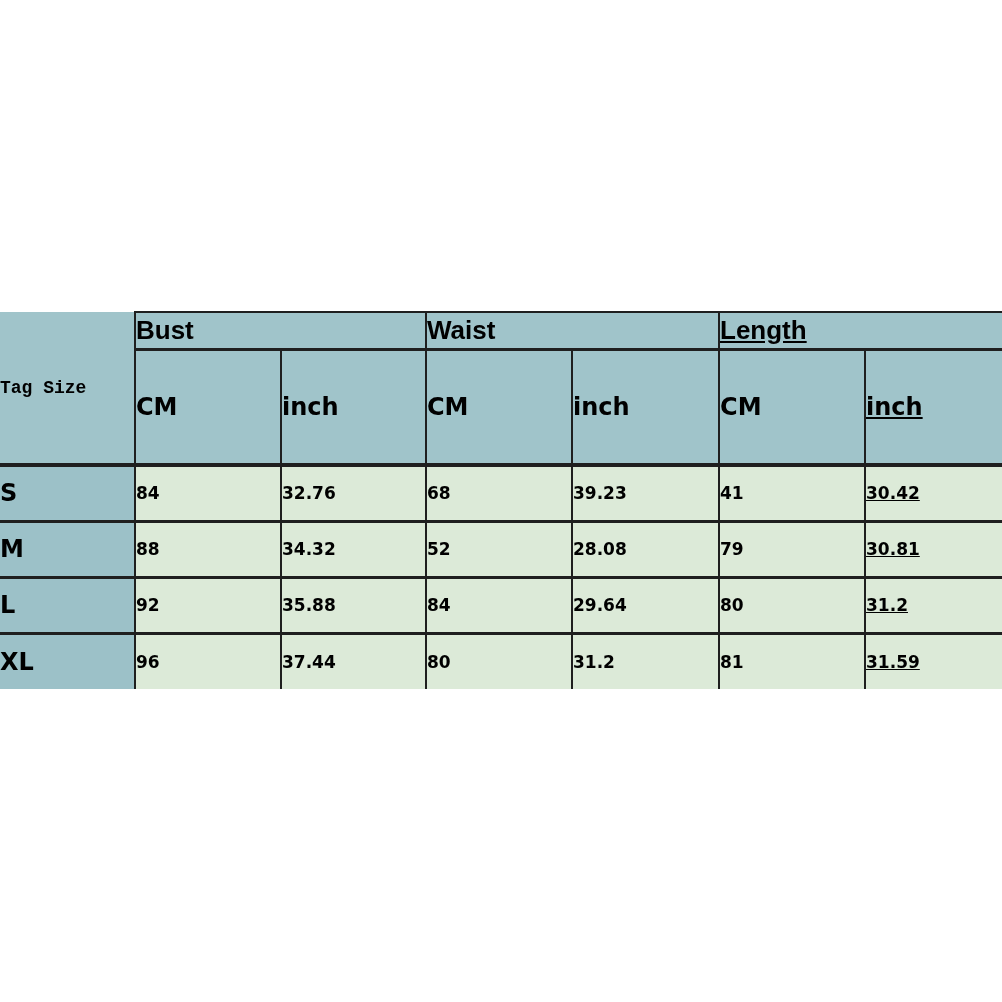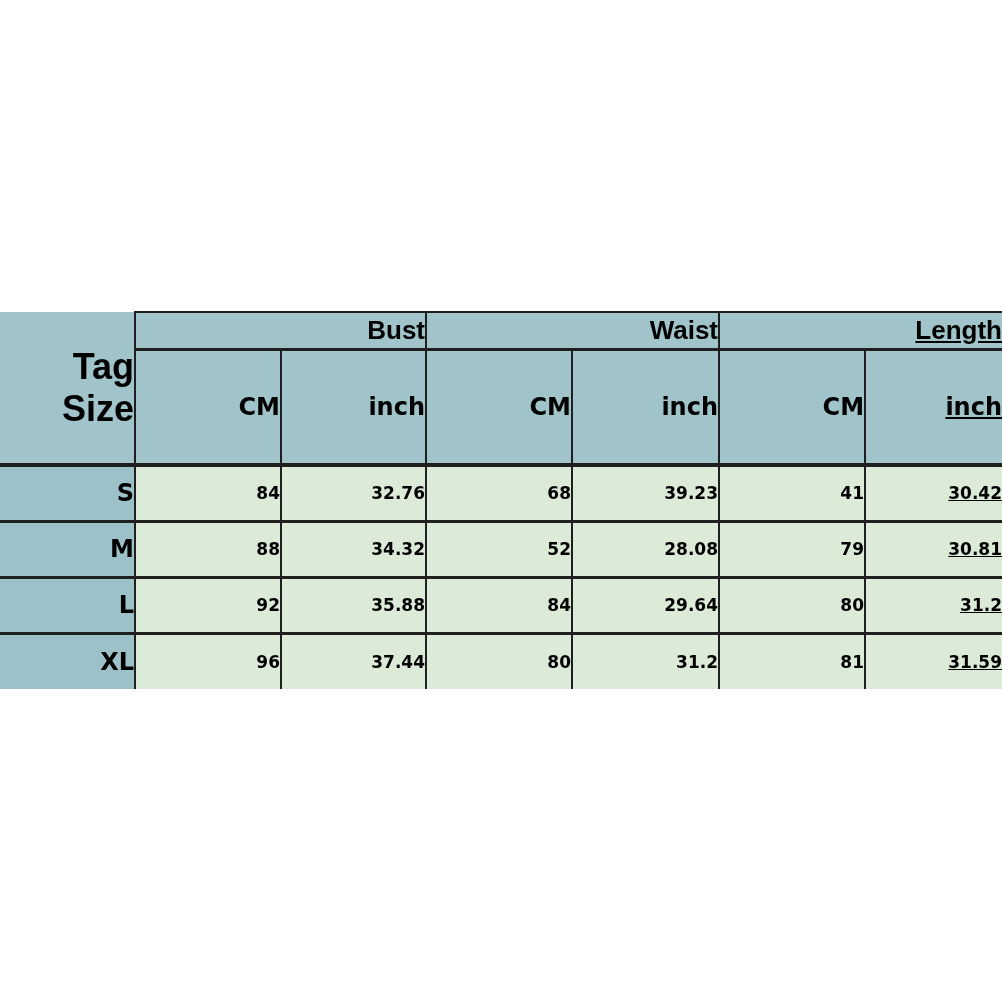--- a/index.html
+++ b/index.html
@@ -23,40 +23,40 @@
   }
   table.size-chart {
     border-collapse: collapse;
     table-layout: fixed;
     width: 1002px;
     margin-top: 311px;
   }
   th, td {
     border: 2px solid var(--border-c);
     padding: 0;
-    text-align: right;
+    text-align: left;
     vertical-align: middle;
     font-weight: bold;
     color: var(--text-c);
   }
   
   tr.group-row {
     height: 37px;
   }
   tr.group-row th.group-header {
     background: var(--header-bg);
     font-family: "Liberation Sans", sans-serif;
     font-size: 26px;
     border-bottom-width: 3px;
   }
   
   th.corner-cell {
     background: var(--header-bg);
-    font-family: Liberation Sans, sans-serif;
-    font-size: 36px;
+    font-family: Liberation Mono, monospace;
+    font-size: 18px;
     border-left: none;
     border-top: none;
     border-bottom-width: 4px;
   }
   
   tr.units-row {
     height: 116px;
     padding-left: 12px;
   }
   tr.units-row th.unit-header {

